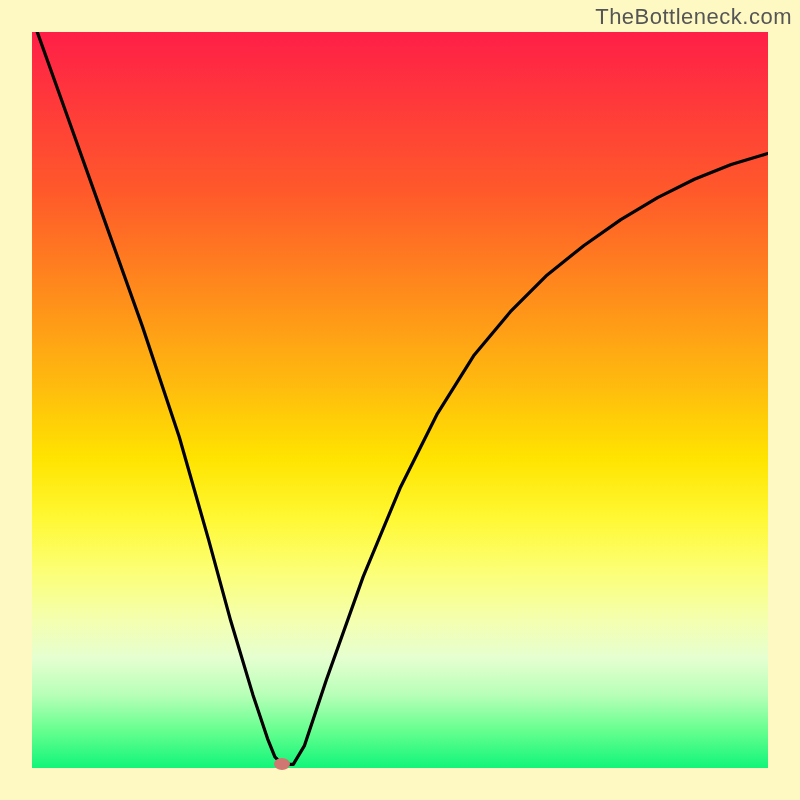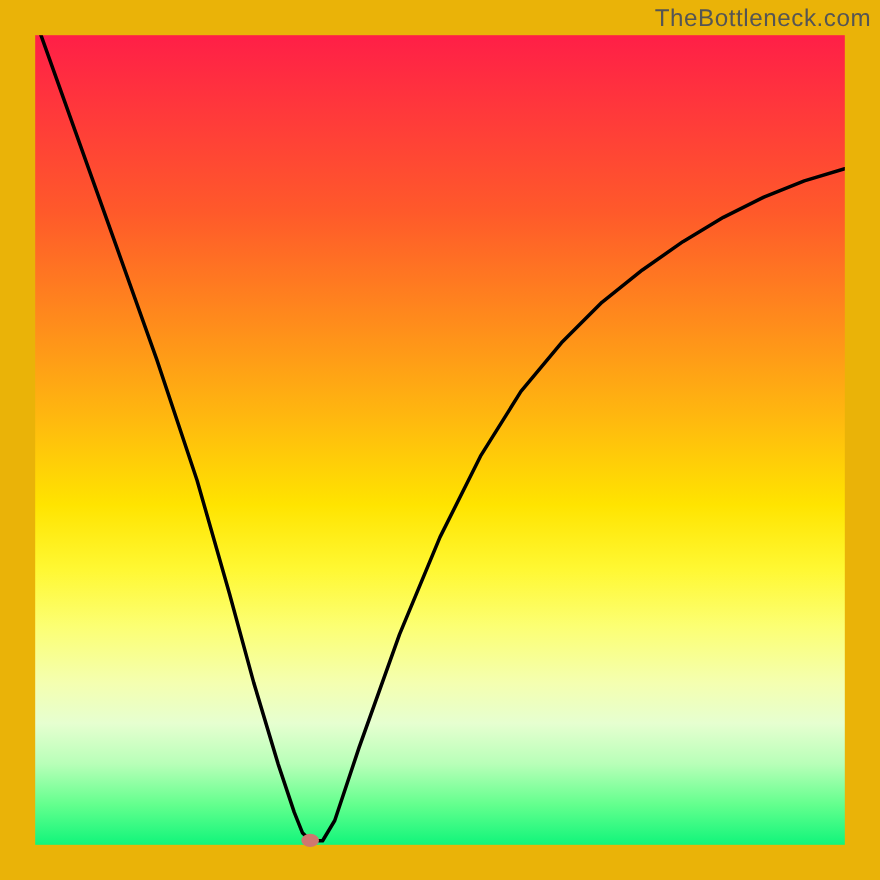--- a/index.html
+++ b/index.html
@@ -7,21 +7,21 @@
     width: 800px;
     height: 800px;
     background: #000;
     position: relative;
     font-family: Arial, sans-serif;
     overflow: hidden;
   }
   .frame {
     position: absolute;
     inset: 0;
-    background: #eab308;
+    background: #fef9c3;
   }
   .plot-area {
     position: absolute;
     left: 32px;
     top: 32px;
     width: 736px;
     height: 736px;
     background: linear-gradient(to bottom,
       #ff1f47 0%,
       #ff3a3a 10%,

